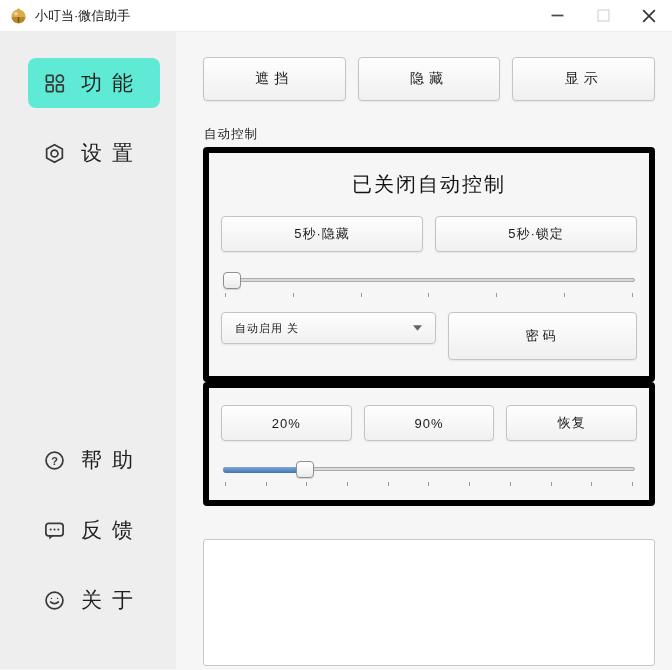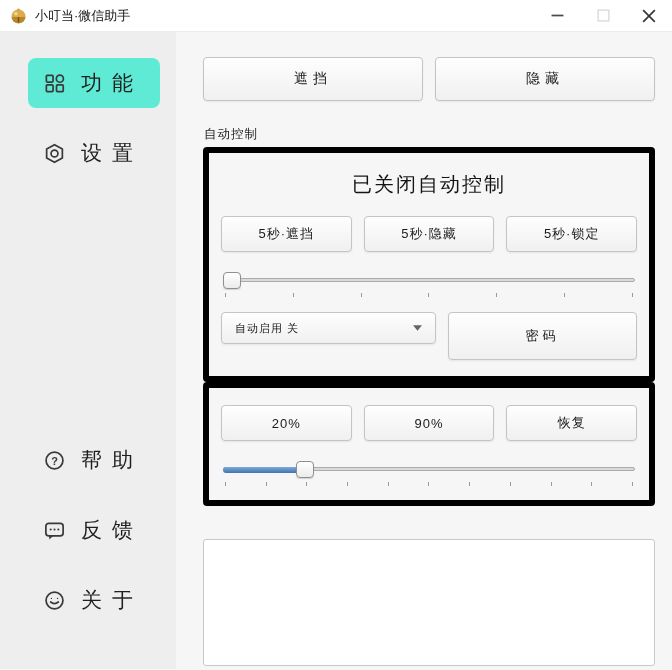--- a/index.html
+++ b/index.html
@@ -182,27 +182,27 @@
       </span>
       <span class="lbl">关于</span>
     </div>
   </nav>
 
   <main class="main">
 
     <div class="btn-row">
       <button class="btn h44">遮挡</button>
       <button class="btn h44">隐藏</button>
+      <button class="btn h44">显示</button>
     </div>
 
     <div class="section-label">自动控制</div>
     <div class="groupbox auto-box">
       <div class="status-heading">已关闭自动控制</div>
       <div class="btn-row">
-        <button class="btn h36">5秒·遮挡</button>
         <button class="btn h36">5秒·隐藏</button>
         <button class="btn h36">5秒·锁定</button>
       </div>
       <div class="slider">
         <div class="track"></div>
         <div class="handle at-0"></div>
       </div>
       <div class="ticks">
         <span></span>
           <span></span>

